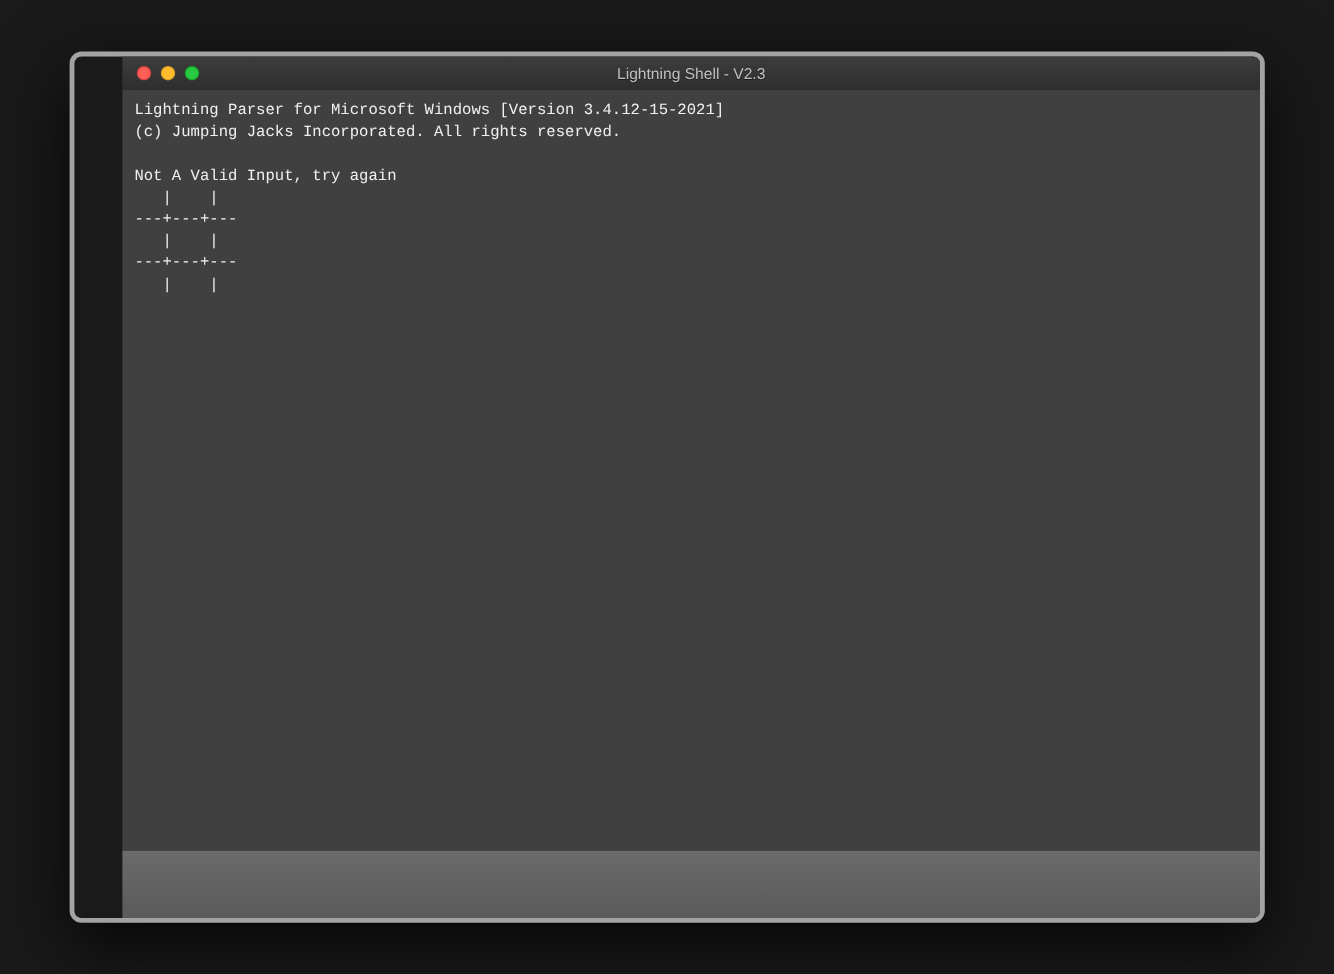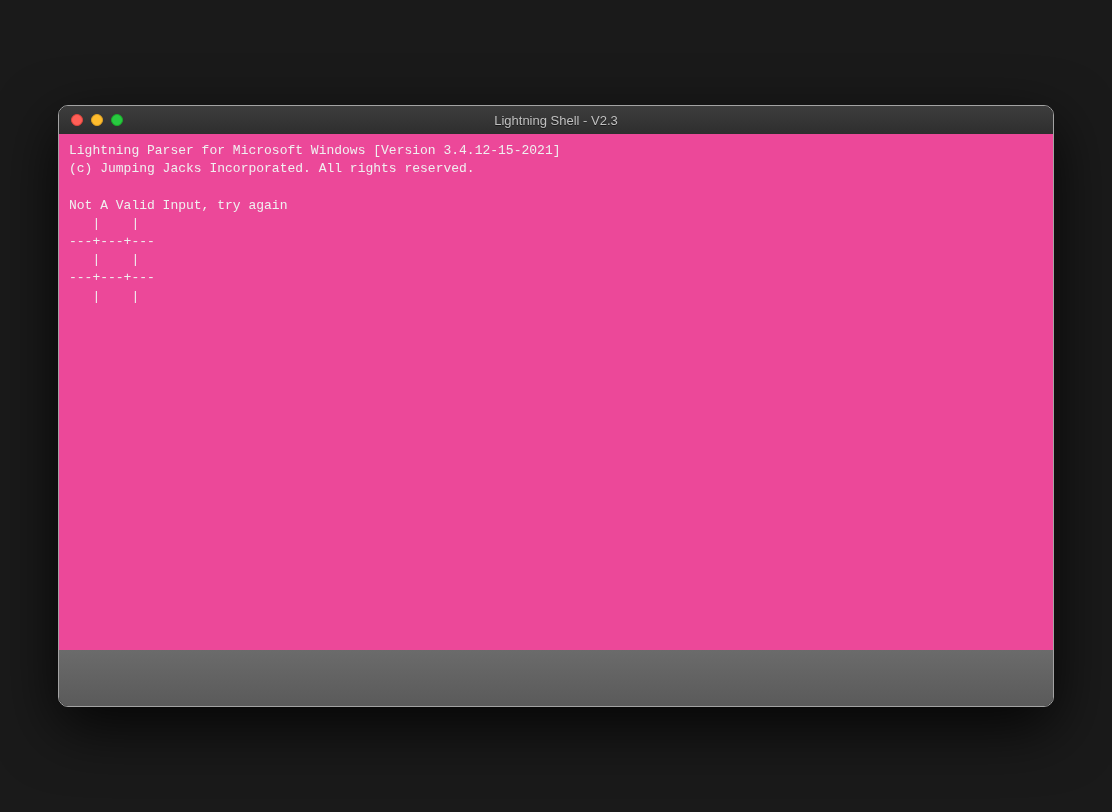--- a/index.html
+++ b/index.html
@@ -13,28 +13,29 @@
       display: flex;
       justify-content: center;
       align-items: center;
       width: 1112px;
       height: 812px;
       font-family: -apple-system, BlinkMacSystemFont, sans-serif;
     }
 
     .window {
       width: 996px;
-      height: 602px;
+      height: 726px;
       background-color: #1a1a1a;
       border-radius: 10px;
       box-shadow: 0 20px 60px rgba(0,0,0,0.8);
       overflow: hidden;
       display: flex;
       flex-direction: column;
-      border: 1px solid #a3a3a3;
+      border: 4px solid #a3a3a3;
+      padding-left: 40px;
     }
 
     .title-bar {
       background: linear-gradient(to bottom, #3d3d3d, #2e2e2e);
       height: 28px;
       display: flex;
       align-items: center;
       padding: 0 12px;
       flex-shrink: 0;
       position: relative;
@@ -73,21 +74,21 @@
       left: 50%;
       transform: translateX(-50%);
       color: #c0c0c0;
       font-size: 13px;
       font-weight: 500;
       text-shadow: 0 1px 0 rgba(0,0,0,0.5);
     }
 
     .terminal-body {
       flex: 1;
-      background-color: #ec4899;
+      background-color: #404040;
       padding: 8px 10px;
       overflow-y: auto;
       display: flex;
       flex-direction: column;
     }
 
     .terminal-output {
       color: #f0f0f0;
       font-family: 'Courier New', Courier, monospace;
       font-size: 13px;

